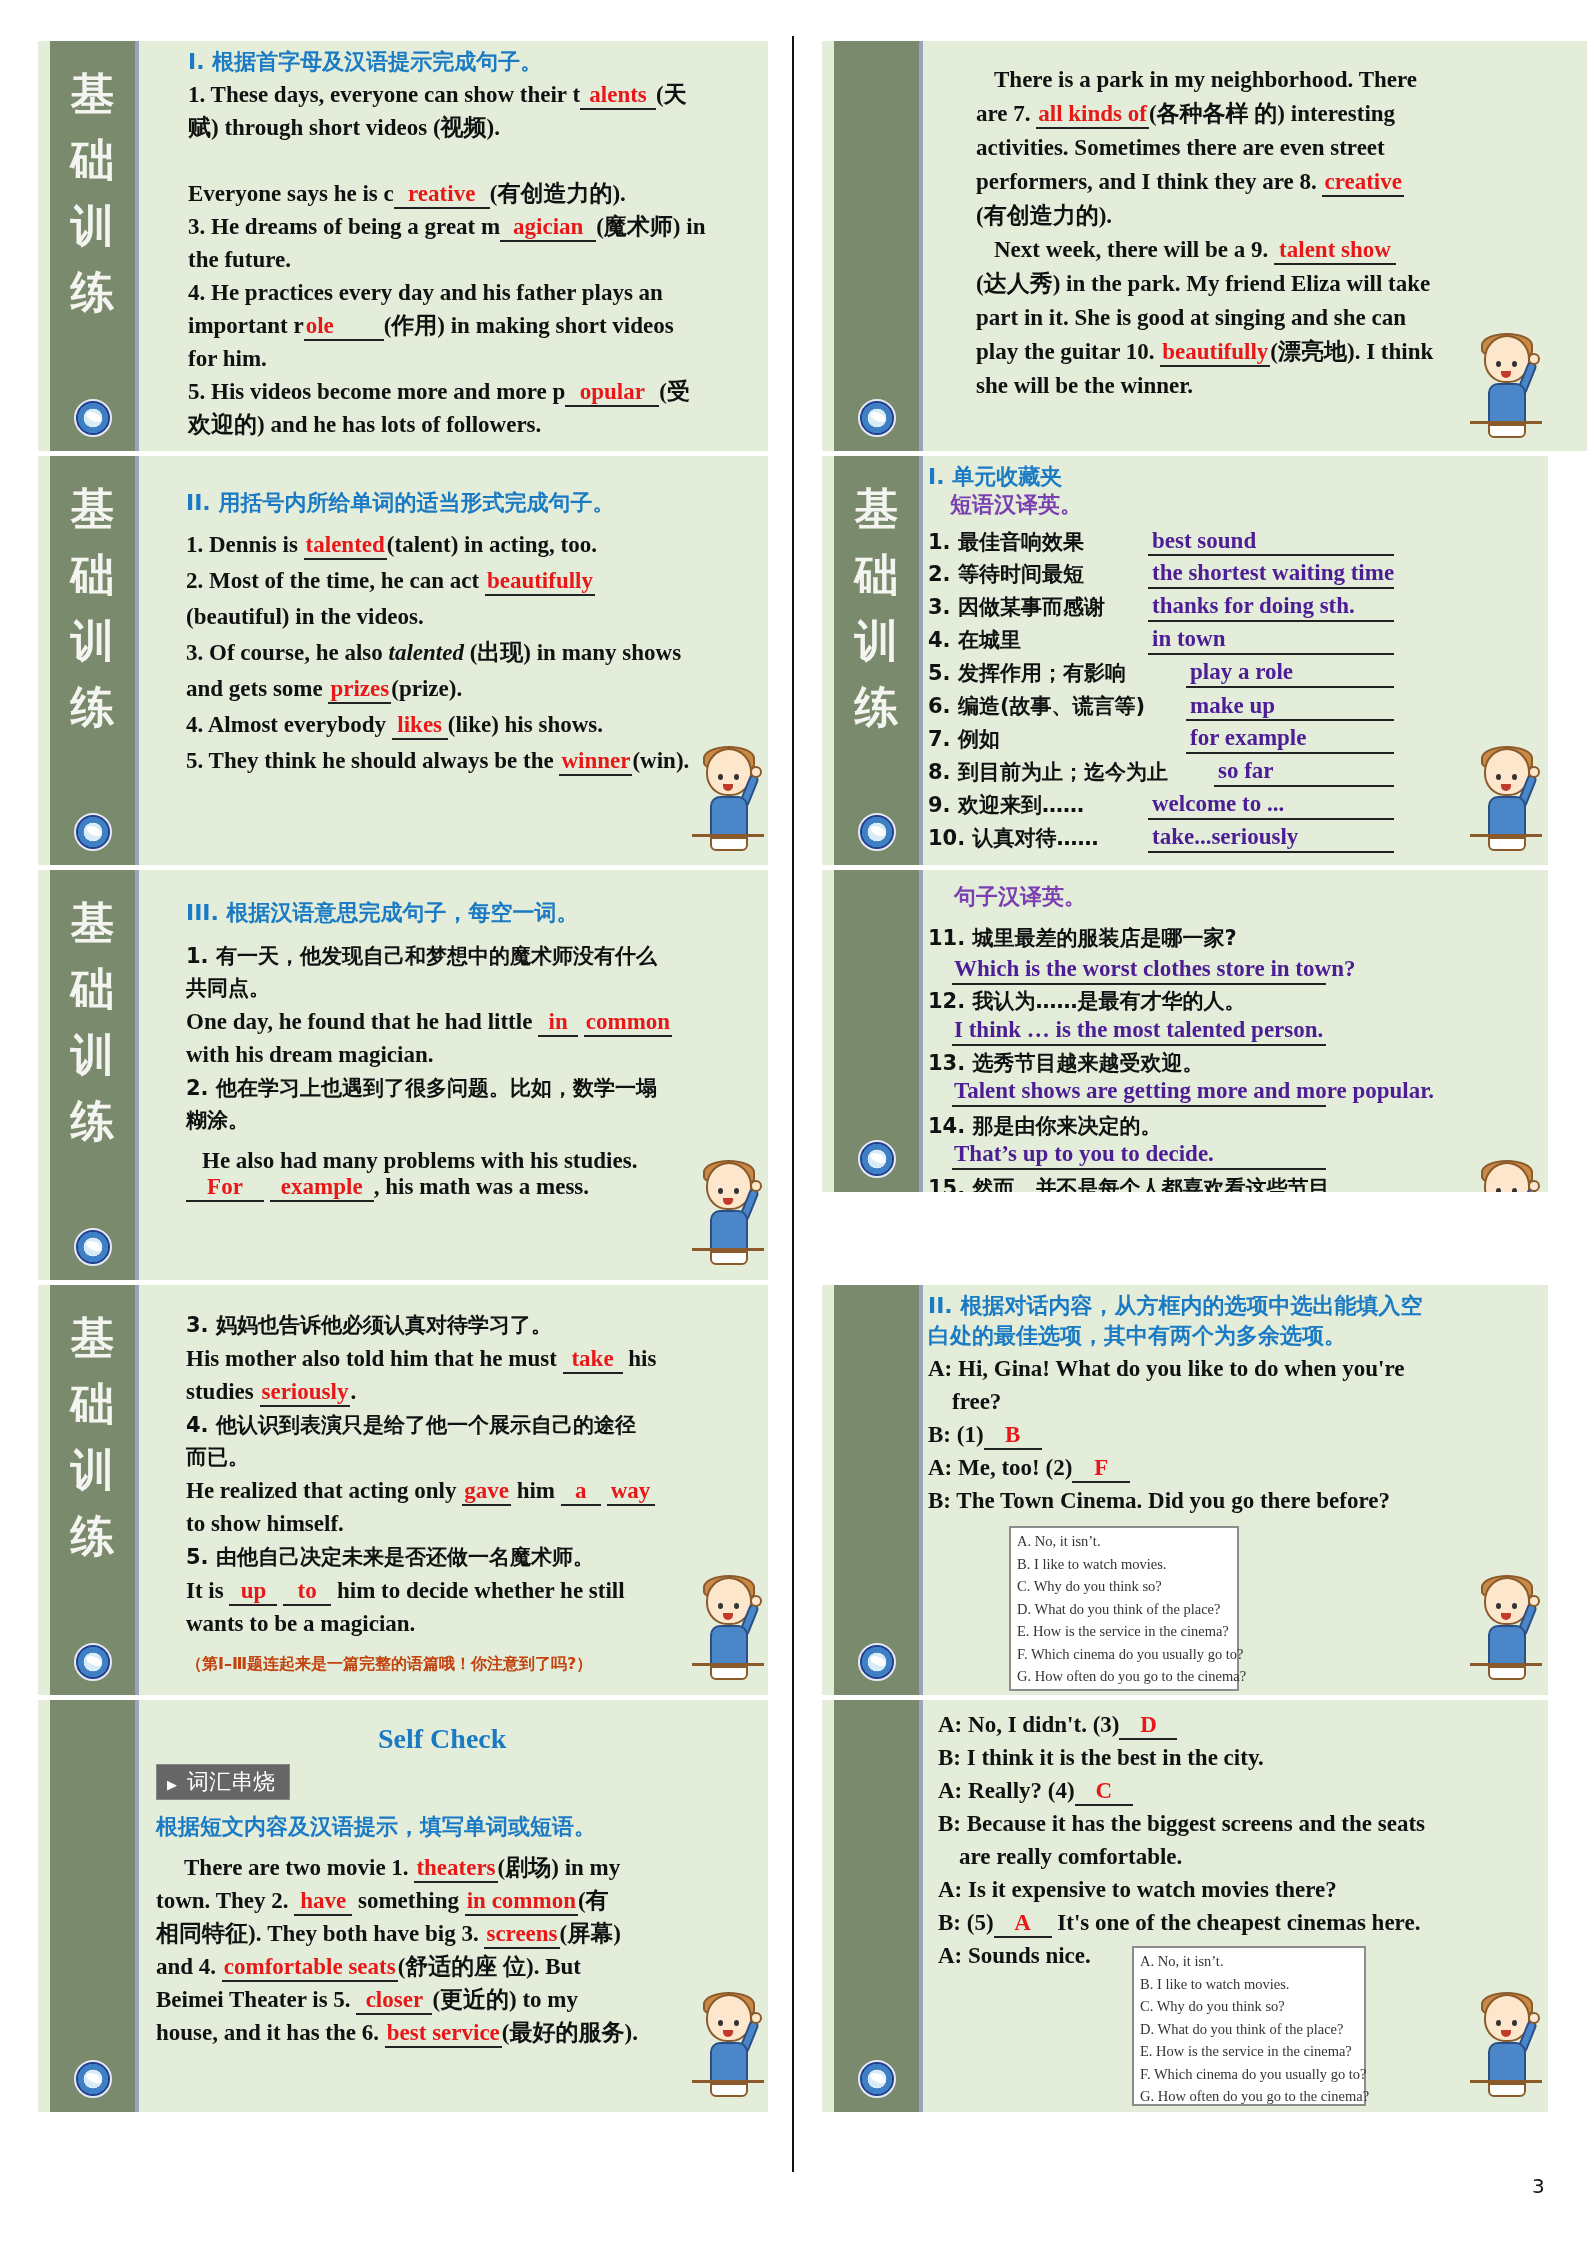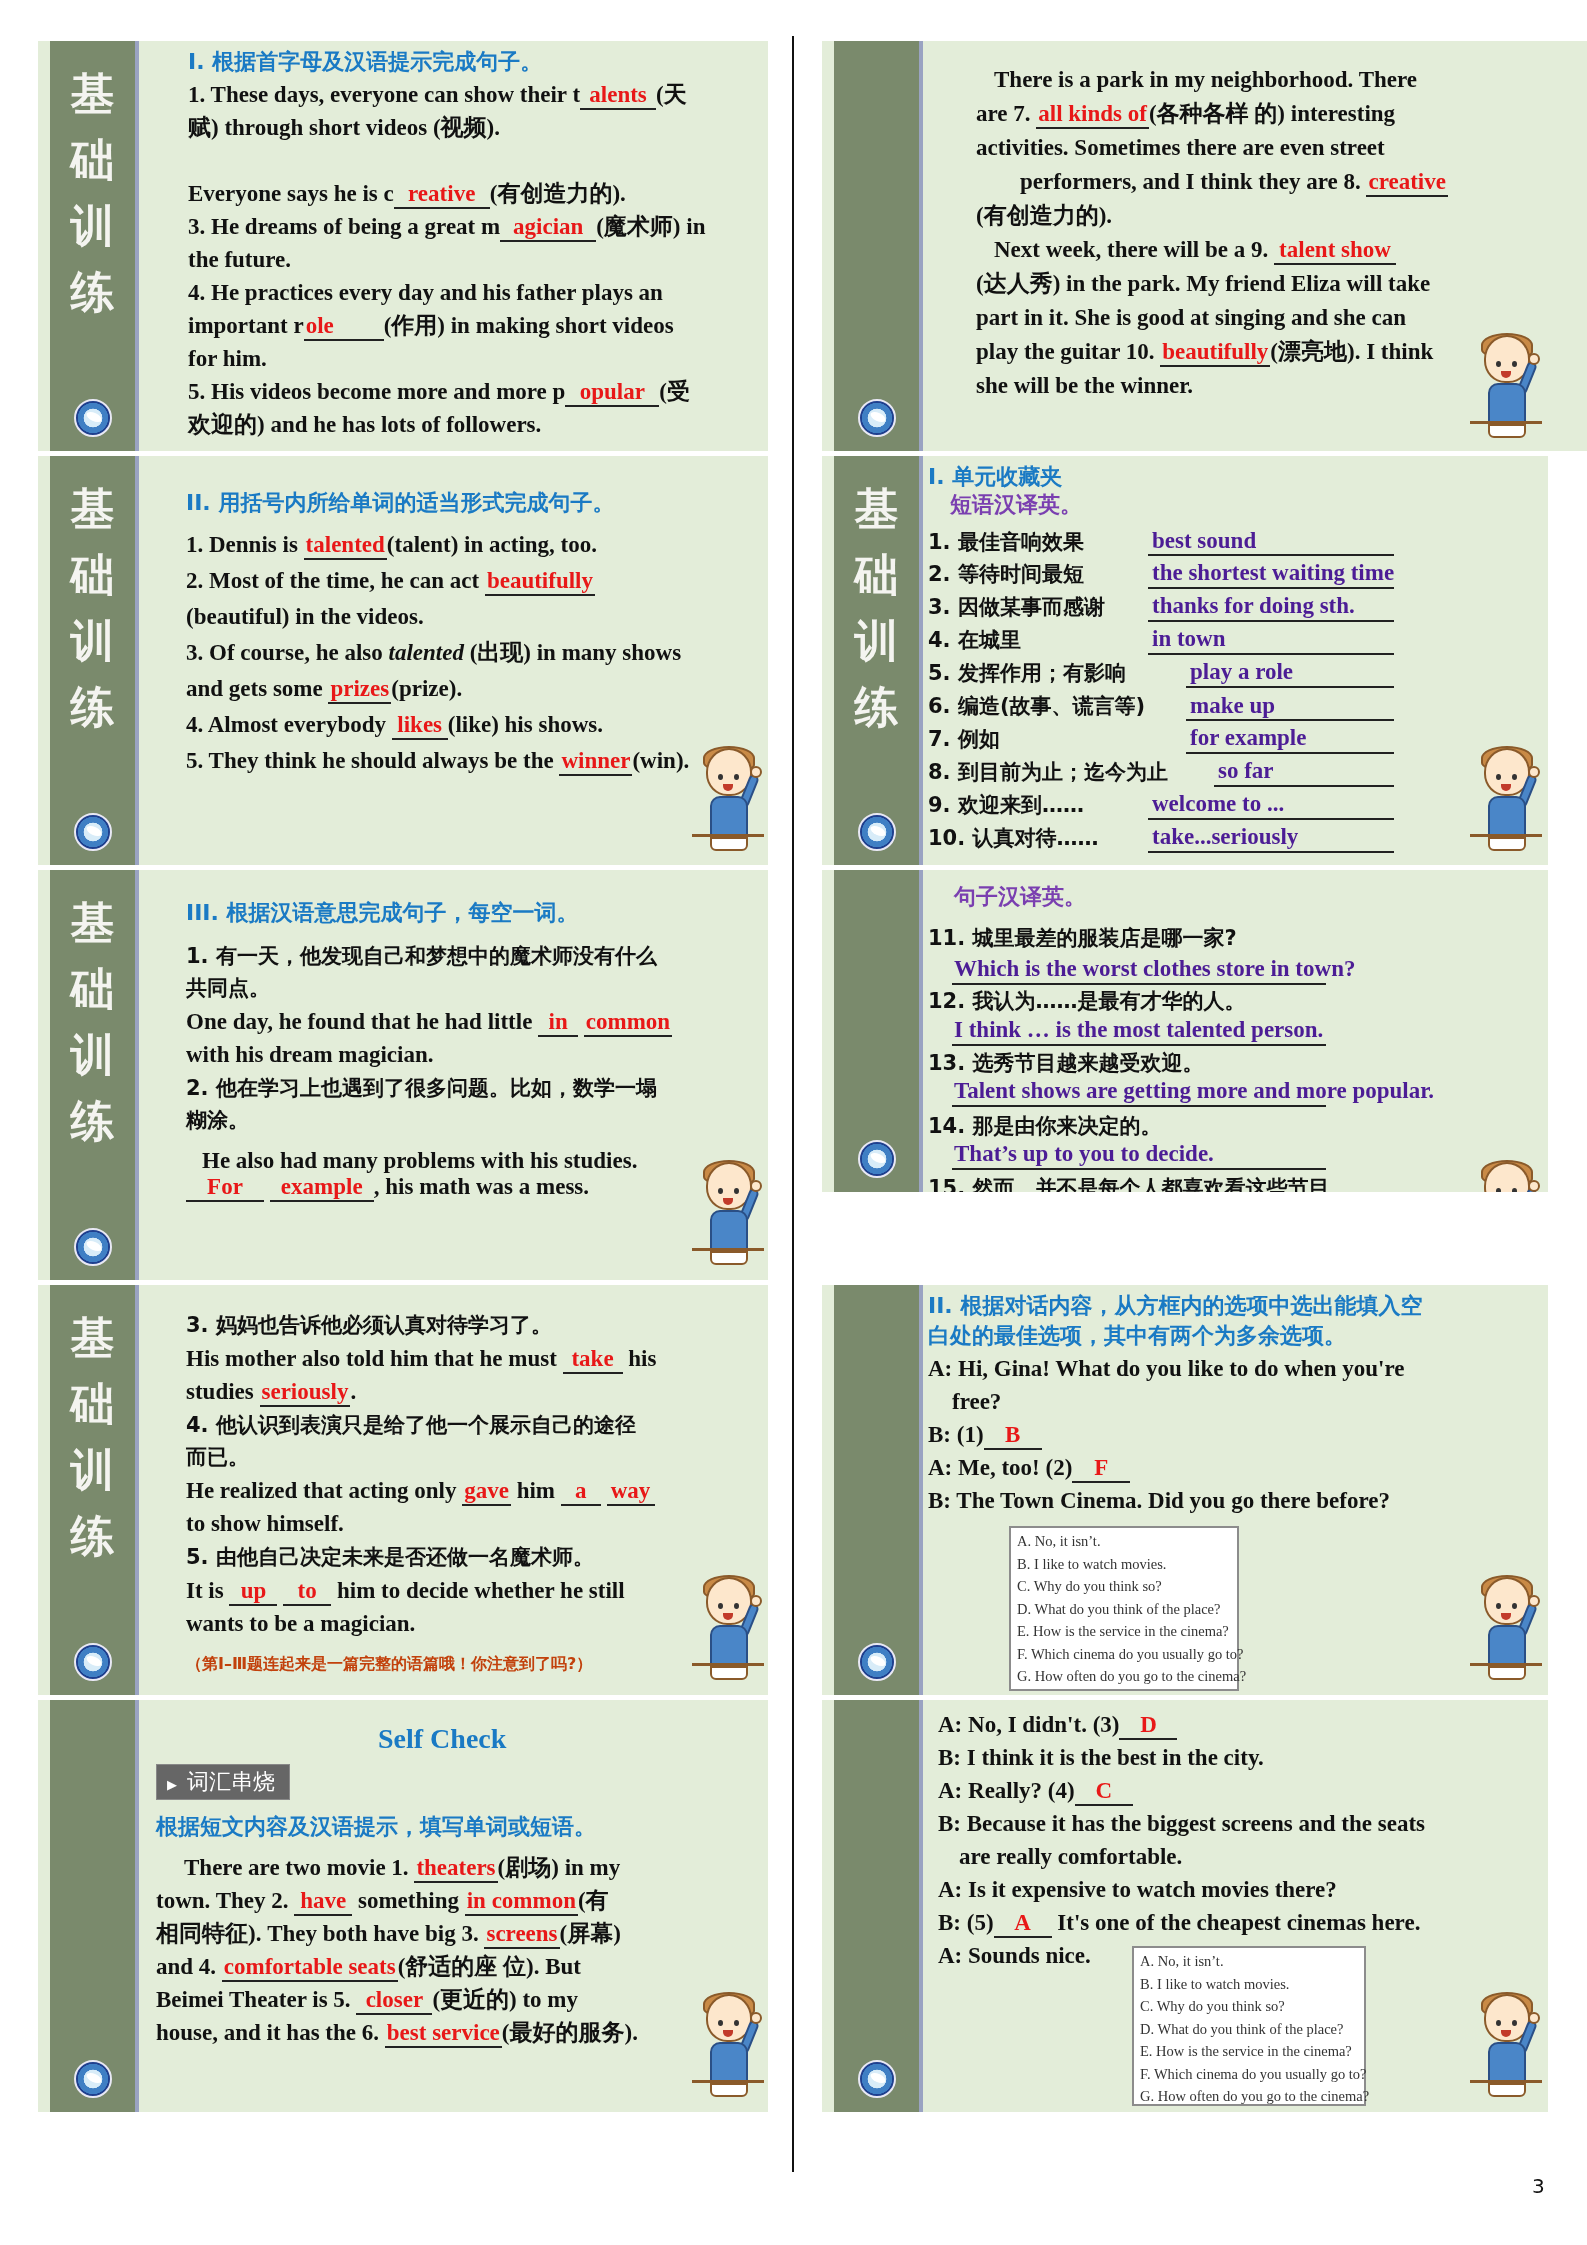--- a/index.html
+++ b/index.html
@@ -78,21 +78,21 @@
 </div>
 
 <div class="panel" style="left:822px;top:41px;width:864px;height:410px;">
   <div class="bar"></div>
     <div class="bar-line"></div>
   <div class="logo"></div>
   <div class="content">
     <div class="txt" style="top:22px;left:60px;">There is a park in my neighborhood. There</div>
     <div class="txt" style="top:56px;left:42px;"><span>are 7. </span><span class="ans" style="min-width:108px">all kinds of</span><span>(各种各样 的) interesting</span></div>
     <div class="txt" style="top:90px;left:42px;">activities. Sometimes there are even street</div>
-    <div class="txt" style="top:124px;left:42px;margin-left:44px;"><span>performers, and I think they are 8. </span><span class="ans" style="min-width:62px">creative</span></div>
+    <div class="txt" style="top:124px;left:42px;"><span>performers, and I think they are 8. </span><span class="ans" style="min-width:62px">creative</span></div>
     <div class="txt" style="top:158px;left:42px;">(有创造力的).</div>
     <div class="txt" style="top:192px;left:60px;"><span>Next week, there will be a 9. </span><span class="ans" style="min-width:118px">talent show</span></div>
     <div class="txt" style="top:226px;left:42px;">(达人秀) in the park. My friend Eliza will take</div>
     <div class="txt" style="top:260px;left:42px;">part in it. She is good at singing and she can</div>
     <div class="txt" style="top:294px;left:42px;"><span>play the guitar 10. </span><span class="ans" style="min-width:90px">beautifully</span><span>(漂亮地). I think</span></div>
     <div class="txt" style="top:328px;left:42px;">she will be the winner.</div>
   </div>
   <div class="boy" style="left:648px;top:292px;">
       <div class="hair"></div>
       <div class="head"></div>

